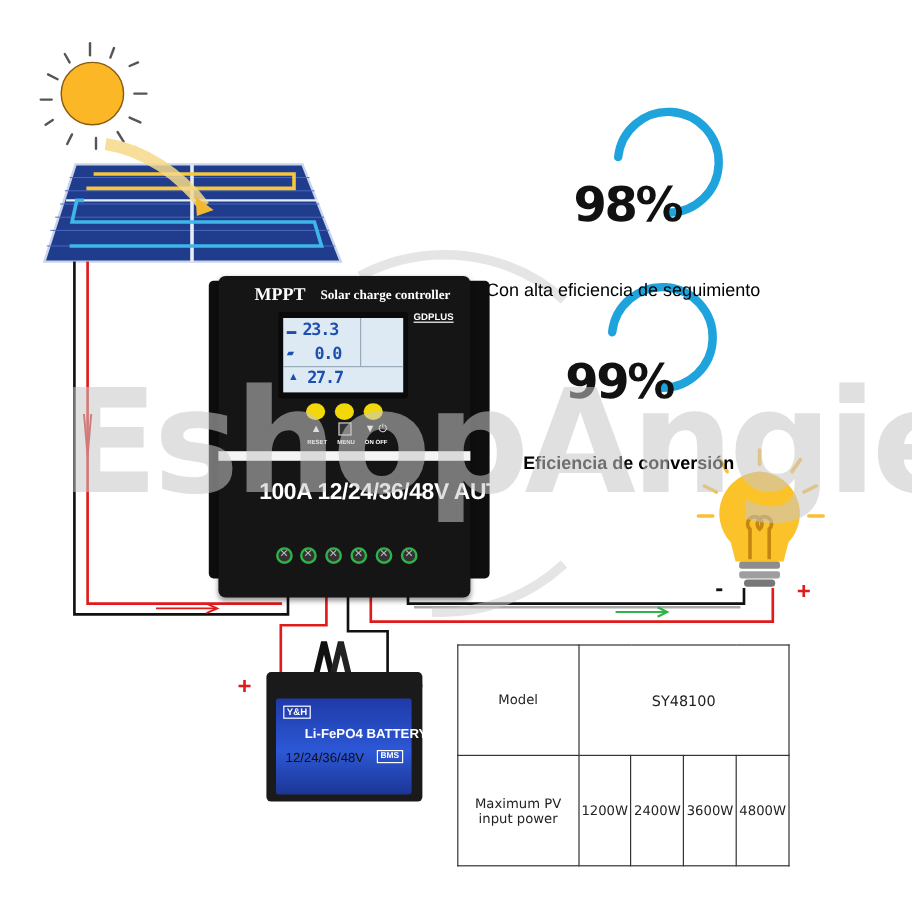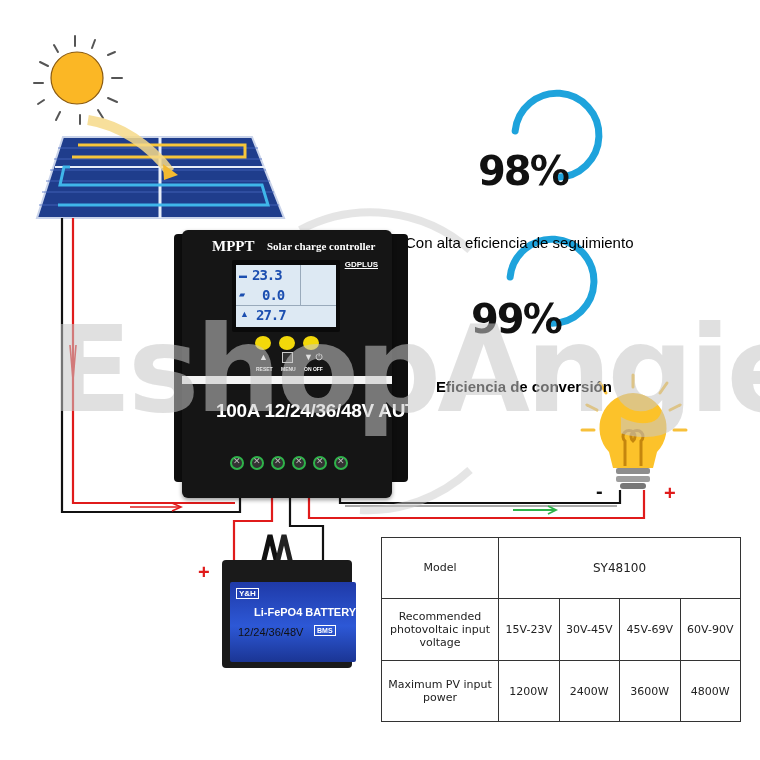--- a/index.html
+++ b/index.html
@@ -19,28 +19,28 @@
   .lcd { position:absolute; left:4px; top:5px; width:100px; height:62px; background:#dde9f3; }
   .lcd-row { position:absolute; left:2px; font-family:"DejaVu Sans Mono", monospace; color:#1c4fb0; font-size:14px; font-weight:bold; letter-spacing:-1px; }
   .btn-y { position:absolute; width:16px; height:14px; background:#f2d80a; border-radius:50%; }
   .btn-lbl { position:absolute; color:#fff; font-size:5px; font-weight:bold; }
   .ctrl-stripe { position:absolute; left:0; top:146px; width:210px; height:8px; background:#f4f4f4; }
   .ctrl-spec { position:absolute; left:34px; top:170px; color:#fff; font-size:19px; font-weight:bold; white-space:nowrap; letter-spacing:-0.3px; }
   .terminal { position:absolute; top:226px; width:14px; height:14px; border:2px solid #2fb34a; border-radius:50%; background:#333; box-sizing:border-box; }
   .terminal::after { content:"✕"; position:absolute; left:1px; top:-2px; font-size:9px; color:#bbb; }
   
   .battery { position:absolute; left:222px; top:560px; width:130px; height:108px; background:#1a1a1a; border-radius:4px; z-index:3; }
-  .bat-label { position:absolute; left:8px; top:22px; width:126px; height:80px; background:linear-gradient(180deg,#1f3aa8,#2d58d6 55%,#1b3594); border-radius:2px; }
+  .bat-label { position:absolute; left:8px; top:22px; width:113px; height:80px; background:linear-gradient(180deg,#1f3aa8,#2d58d6 55%,#1b3594); border-radius:2px; }
   .bat-brand { position:absolute; left:6px; top:6px; border:1px solid #fff; color:#fff; font-size:8px; font-weight:bold; padding:0 2px; }
   .bat-title { position:absolute; left:4px; top:24px; color:#fff; font-size:11px; font-weight:bold; white-space:nowrap;padding-left:20px; }
   .bat-volt { position:absolute; left:8px; top:44px; color:#111; font-size:11px; white-space:nowrap; }
   .bat-bms { position:absolute; left:84px; top:43px; border:1px solid #fff; color:#fff; font-size:7px; font-weight:bold; padding:1px 2px; }
   .polarity { position:absolute; font-weight:bold; font-size:20px; }
   
-  table.spec { position:absolute; left:381px; top:537px; width:360px; height:185px; border-collapse:collapse; font-family:"DejaVu Sans", sans-serif; font-size:11px; color:#222; background:#fff; z-index:4; }
+  table.spec { position:absolute; left:381px; top:537px; width:277px; height:185px; border-collapse:collapse; font-family:"DejaVu Sans", sans-serif; font-size:11px; color:#222; background:#fff; z-index:4; }
   table.spec td { border:1px solid #333; text-align:center; padding:1px 2px; }
   table.spec td.hdr { width:112px; }
 </style>
 </head>
 <body>
 
 <svg class="wires" viewBox="0 0 760 760">
 
   <g>
     <circle cx="77" cy="78" r="26" fill="#fbb725" stroke="#8a5a10" stroke-width="1.2"></circle>
@@ -180,27 +180,20 @@
 <div class="polarity" style="left:346px;top:560px;color:#111;">-</div>
 <div class="polarity" style="left:596px;top:480px;color:#111;">-</div>
 <div class="polarity" style="left:664px;top:482px;color:#e01b1b;">+</div>
 
 <table class="spec">
   <tbody>
       <tr style="height:46px;">
     <td class="hdr">Model</td>
     <td colspan="4" style="font-size:12px;">SY48100</td>
   </tr>
-  <tr style="height:47px;">
-    <td class="hdr">Recommended photovoltaic input voltage</td>
-    <td>15V-23V</td>
-    <td>30V-45V</td>
-    <td>45V-69V</td>
-    <td>60V-90V</td>
-  </tr>
   <tr style="height:46px;">
     <td class="hdr">Maximum PV input power</td>
     <td>1200W</td>
     <td>2400W</td>
     <td>3600W</td>
     <td>4800W</td>
   </tr>
 </tbody>
   </table>
 

